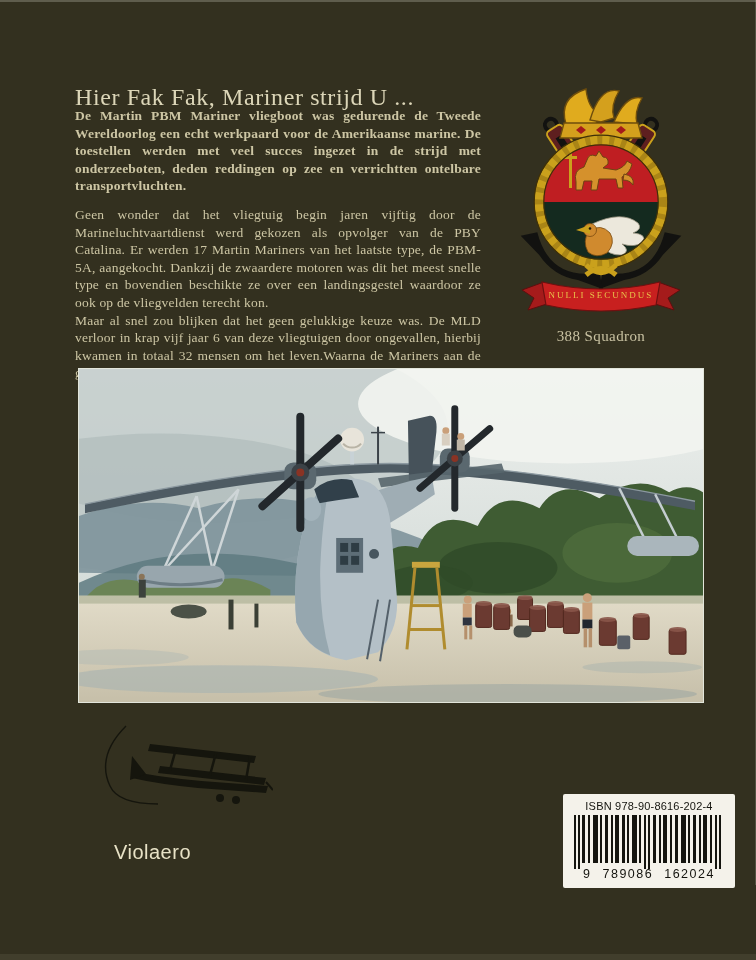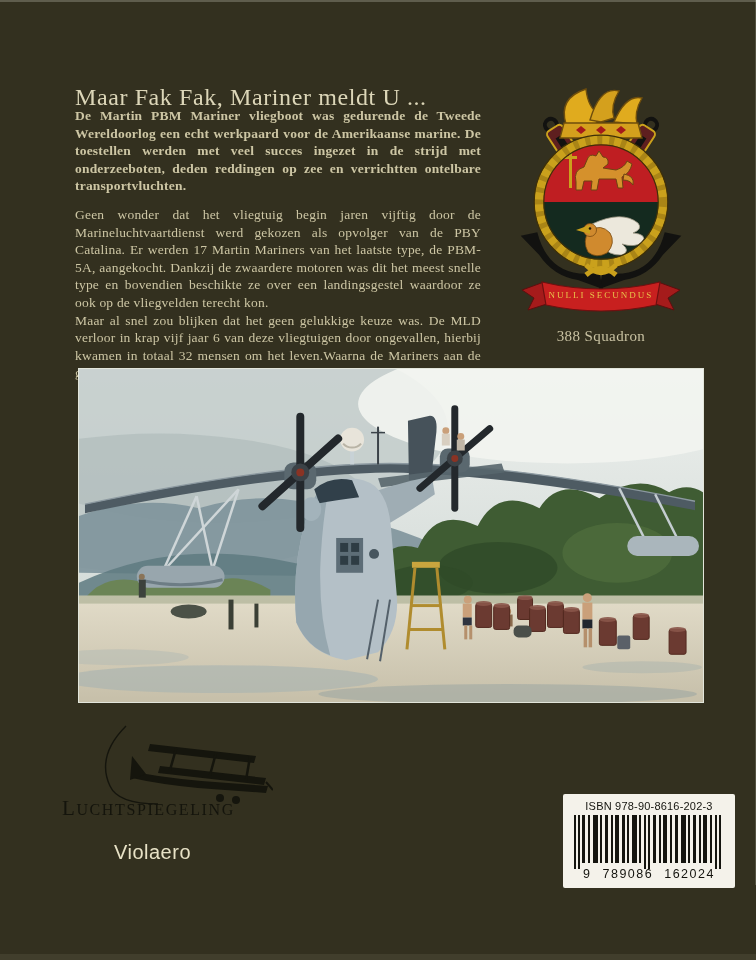--- a/index.html
+++ b/index.html
@@ -61,21 +61,21 @@
   .isbn-bars{margin:3px auto 0;display:block;}
   .isbn-digits{font-size:12.5px;letter-spacing:1.5px;word-spacing:6px;margin-top:-2px;}
 </style>
 </head>
 <body>
 
 <div class="edge-top"></div>
 <div class="edge-right"></div>
 <div class="edge-bottom"></div>
 
-<h1 class="title">Maar Fak Fak, Mariner meldt U ...</h1>
+<h1 class="title">Hier Fak Fak, Mariner strijd U ...</h1>
 
 <div class="blurb">
   <p class="gap">De Martin PBM Mariner vliegboot was gedurende de Tweede Wereldoorlog een echt werkpaard voor de Amerikaanse marine. De toestellen werden met veel succes ingezet in de strijd met onderzeeboten, deden reddingen op zee en verrichtten ontelbare transportvluchten.</p>
   <p>Geen wonder dat het vliegtuig begin jaren vijftig door de Marineluchtvaartdienst werd gekozen als opvolger van de PBY Catalina. Er werden 17 Martin Mariners van het laatste type, de PBM-5A, aangekocht. Dankzij de zwaardere motoren was dit het meest snelle type en bovendien beschikte ze over een landingsgestel waardoor ze ook op de vliegvelden terecht kon.</p>
   <p>Maar al snel zou blijken dat het geen gelukkige keuze was. De MLD verloor in krap vijf jaar 6 van deze vliegtuigen door ongevallen, hierbij kwamen in totaal 32 mensen om het leven.Waarna de Mariners aan de grond werden gehouden en er een vliegverbod volgde.</p>
 </div>
 
 <div class="badge-wrap">
   <svg width="192" height="236" viewBox="0 0 190 236">
 
@@ -323,27 +323,26 @@
       <line x1="88" y1="25" x2="82" y2="46" stroke-width="2.5"></line>
       <line x1="128" y1="29" x2="122" y2="51" stroke-width="2.5"></line>
       <line x1="162" y1="33" x2="158" y2="56" stroke-width="2.5"></line>
       <path d="M46,48 Q90,56 140,59 L180,62 L178,69 L110,64 Q70,60 44,54 Z" stroke="none"></path>
       <path d="M44,32 L58,50 L42,56 Z" stroke="none"></path>
       <circle cx="132" cy="74" r="4" stroke="none"></circle>
         <circle cx="148" cy="76" r="4" stroke="none"></circle>
       <line x1="178" y1="58" x2="185" y2="66" stroke-width="2"></line>
     </g>
   </svg>
-  <div class="logo-text">LUCHTSPIEGELING</div>
 </div>
 
 <div class="imprint">Violaero</div>
 
 <div class="isbn-box">
-  <div class="isbn-label">ISBN 978-90-8616-202-3</div>
+  <div class="isbn-label">ISBN 978-90-8616-202-4</div>
   <svg class="isbn-bars" width="150" height="54" viewBox="0 0 150 54">
     <g fill="#14140e">
       <rect x="0" y="0" width="2" height="54"></rect>
         <rect x="4" y="0" width="2" height="54"></rect>
       <rect x="8" y="0" width="3" height="48"></rect>
         <rect x="14" y="0" width="2" height="48"></rect>
       <rect x="19" y="0" width="5" height="48"></rect>
         <rect x="26" y="0" width="2" height="48"></rect>
       <rect x="31" y="0" width="3" height="48"></rect>
         <rect x="37" y="0" width="2" height="48"></rect>

